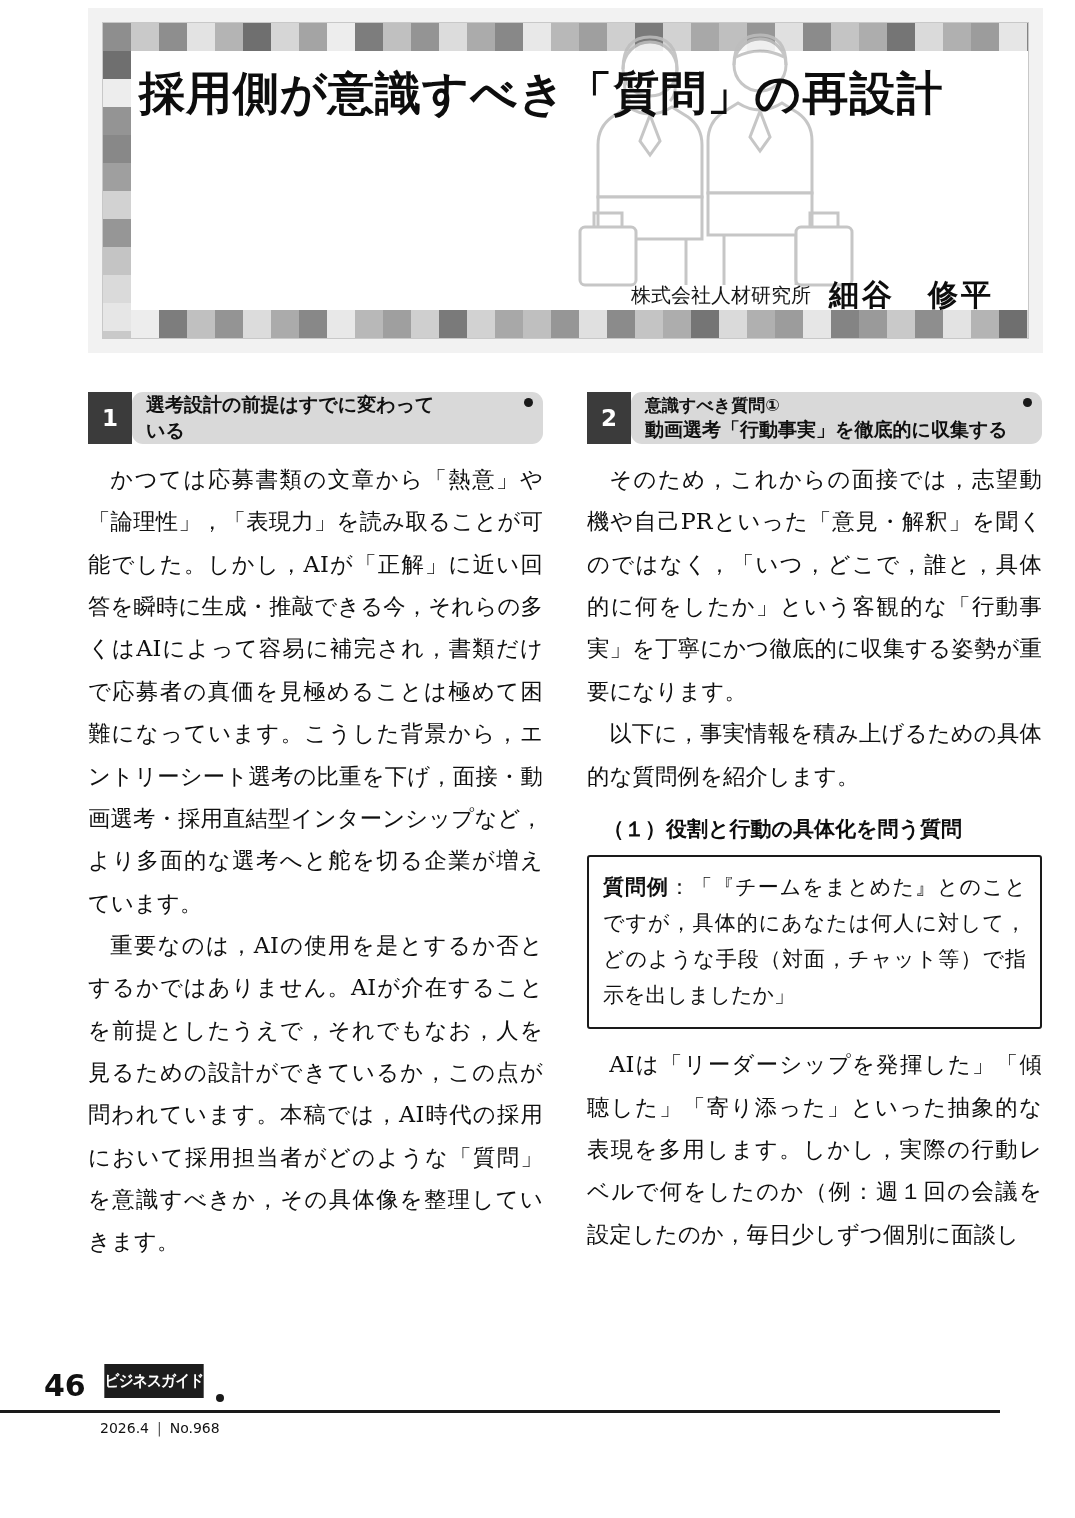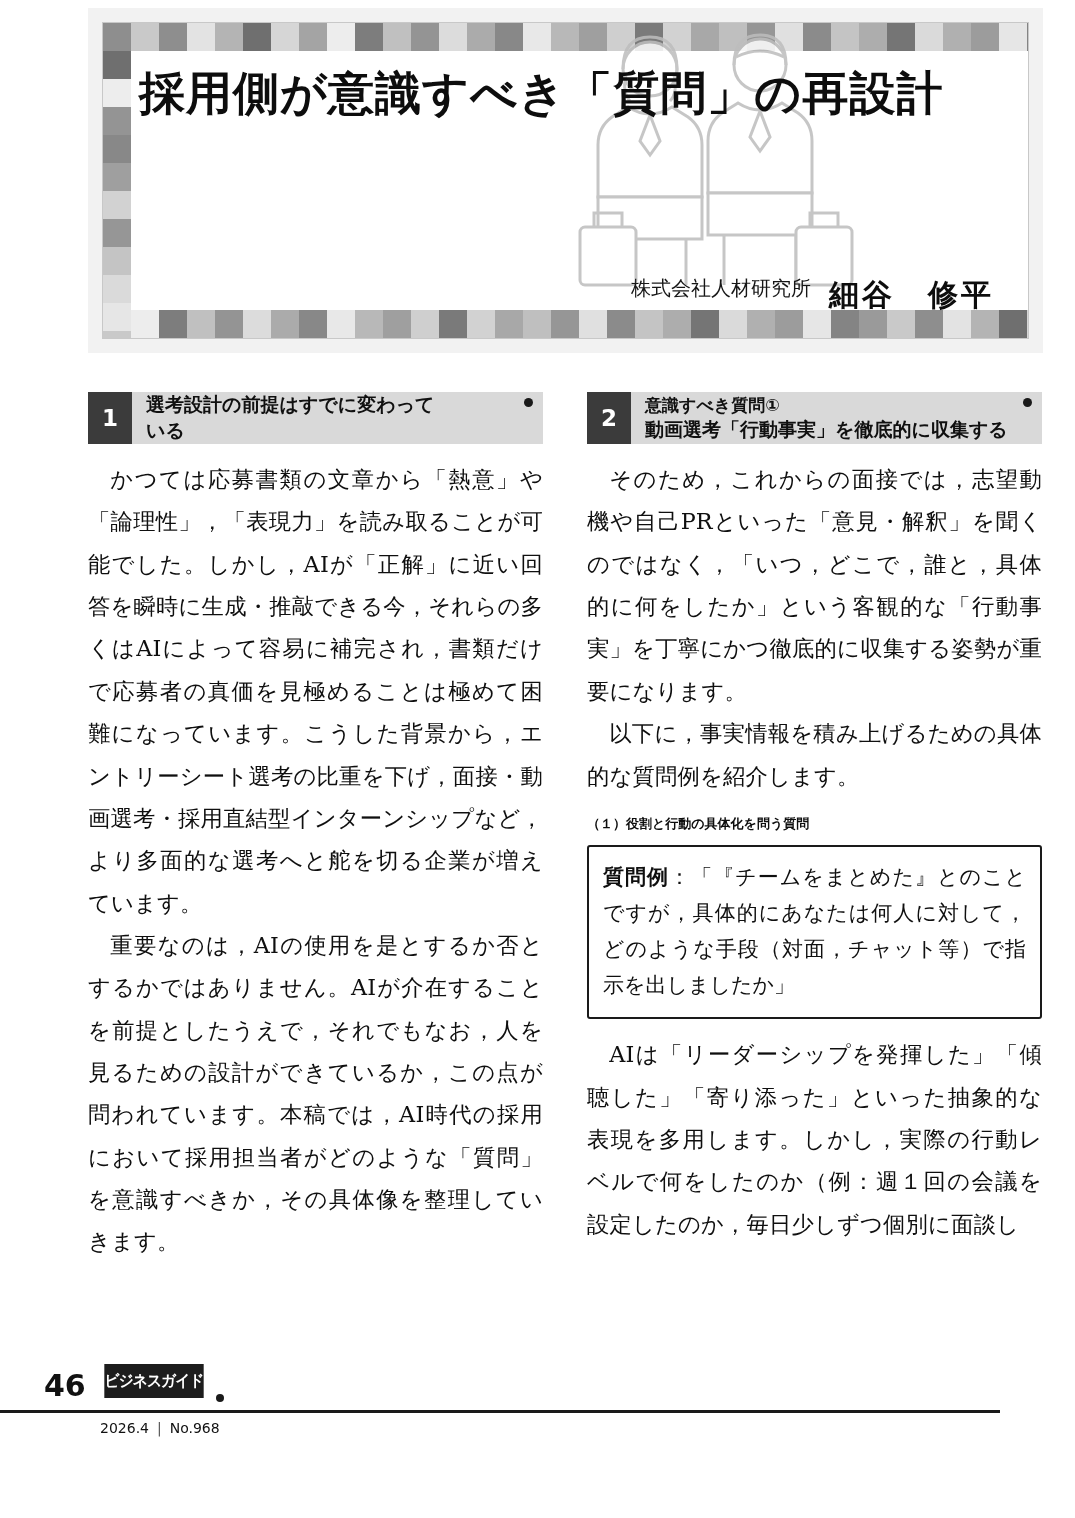--- a/index.html
+++ b/index.html
@@ -78,21 +78,21 @@
     line-height: 1.33;
     letter-spacing: 1px;
     color: #0d0d0d;
     white-space: nowrap;
   }
   .byline {
     position: absolute;
     right: 34px;
     top: 252px;
     display: flex;
-    align-items: flex-start;
+    align-items: center;
     gap: 18px;
   }
   .byline .affil {
     font-family: "DejaVu Sans", sans-serif;
     font-size: 20px;
     color: #161616;
   }
   .byline .author {
     font-family: "DejaVu Sans", sans-serif;
     font-weight: bold;
@@ -149,20 +149,21 @@
     position: relative;
     display: flex;
     flex-direction: column;
     justify-content: center;
     padding: 0 26px 0 14px;
     font-family: "DejaVu Sans", sans-serif;
     font-weight: bold;
     font-size: 19px;
     line-height: 1.35;
     color: #101010;
+    border-radius: 11px;
   }
   .sec-title .dot {
     position: absolute;
     right: 10px;
     top: 6px;
     width: 9px;
     height: 9px;
     border-radius: 50%;
     background: #1a1a1a;
   }
@@ -176,22 +177,22 @@
     margin: 0;
     text-align: justify;
     text-indent: 1em;
     letter-spacing: 0.2px;
     color: #0f0f0f;
   }
 
   .subhead {
     font-family: "DejaVu Sans", sans-serif;
     font-weight: bold;
-    font-size: 13px;
-    margin: 18px 0 12px 0;
+    font-size: 21px;
+    margin: 18px 0 12px 16px;
     color: #0d0d0d;
   }
 
   .qbox {
     border: 2px solid #1a1a1a;
     border-radius: 3px;
     padding: 12px 14px 14px 14px;
     margin: 6px 0 14px 0;
   }
   .qbox p {

